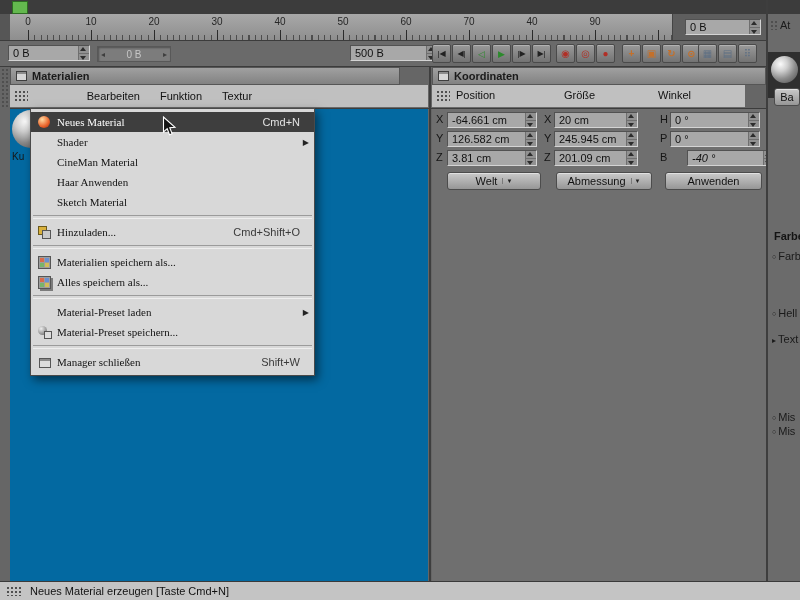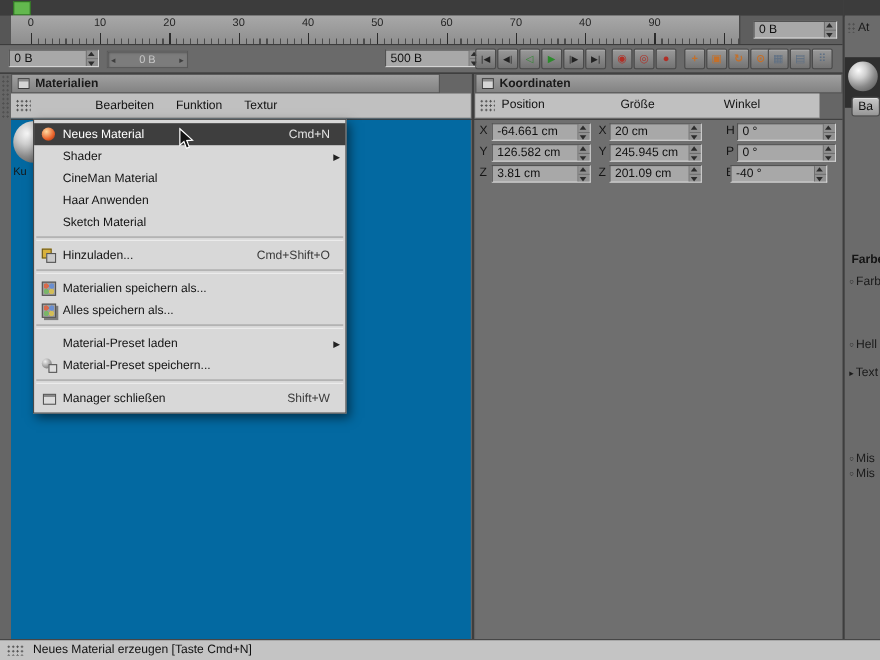--- a/index.html
+++ b/index.html
@@ -70,21 +70,21 @@
   .sphere.s2{position:absolute;left:3px;top:4px;width:27px;height:27px;}
   .btn3d.ba{left:6px;top:74px;width:24px;}
   .attr-section{position:absolute;left:6px;font-weight:bold;color:#141414;}
   .attr-item{position:absolute;left:4px;color:#1a1a1a;white-space:nowrap;}
   .attr-item .dot{font-size:7px;margin-right:2px;vertical-align:1px;}
   .attr-item .arr{font-size:8px;margin-right:2px;}
   
   .menu-popup{position:absolute;left:30px;top:108px;width:283px;background:#d8d8d8;border:1px solid #4a4a4a;box-shadow:3px 4px 9px rgba(0,0,0,.5);padding:3px 0;z-index:50;}
   .menu-item{position:relative;height:20px;display:flex;align-items:center;padding:0 14px 0 6px;color:#131313;}
   .menu-item.hl{background:#3e3e3e;color:#fff;}
-  .mi-label{white-space:nowrap;}
+  .mi-label{white-space:nowrap;font-family:Liberation Serif, serif;}
   .mi-short{margin-left:auto;color:#3a3a3a;padding-left:14px;}
   .menu-item.hl .mi-short{color:#e2e2e2;}
   .mi-sub{position:absolute;right:5px;top:6px;font-size:8px;color:#222;}
   .menu-sep{height:2px;border-top:1px solid #9b9b9b;border-bottom:1px solid #eee;margin:3px 2px;}
   .ic{display:inline-block;flex:0 0 15px;width:15px;height:14px;margin-right:5px;position:relative;}
   .ic-material::before{content:"";position:absolute;left:1px;top:1px;width:12px;height:12px;border-radius:50%;background:radial-gradient(circle at 35% 30%,#ffd9a0,#e8622a 60%,#8f2a10);}
   .ic-load::before{content:"";position:absolute;left:1px;top:1px;width:7px;height:7px;background:#d9b13c;border:1px solid #6b5a1e;}
   .ic-load::after{content:"";position:absolute;left:5px;top:5px;width:7px;height:7px;background:#c9c9c9;border:1px solid #555;}
   .ic-save::before,.ic-saveall::before{content:"";position:absolute;left:1px;top:1px;width:11px;height:11px;border:1px solid #555;background:radial-gradient(circle at 3px 3px,#d96a4a 2.2px,transparent 2.5px),radial-gradient(circle at 8px 3px,#6a8fd0 2.2px,transparent 2.5px),radial-gradient(circle at 3px 8px,#79b569 2.2px,transparent 2.5px),radial-gradient(circle at 8px 8px,#d3bd58 2.2px,transparent 2.5px),#9d9d9d;}
   .ic-saveall::before{box-shadow:2px 2px 0 #7b7b7b;}
@@ -276,29 +276,42 @@
           </div>
           <span class="axis" style="left: 112px;">Z</span>
           <div class="val-field" style="left: 122px; width: 84px;">
             <span class="fv">201.09 cm</span>
             <span class="stepper">
               <i class="up"></i>
               <i class="dn"></i>
             </span>
           </div>
           <span class="axis" style="left: 228px;">B</span>
-          <div class="val-field" style="left: 232px; width: 88px;">
+          <div class="val-field" style="left: 255px; width: 88px; font-style: italic;">
             <span class="fv">-40 °</span>
             <span class="stepper">
               <i class="up"></i>
               <i class="dn"></i>
             </span>
           </div>
         </div>
       </div>
+    <div class="coord-buttons">
+      <div class="btn3d" style="left:15px;width:92px">
+        <span class="bl">Welt</span>
+        <span class="caret">▼</span>
+      </div>
+      <div class="btn3d" style="left:124px;width:94px">
+        <span class="bl">Abmessung</span>
+        <span class="caret">▼</span>
+      </div>
+      <div class="btn3d" style="left:233px;width:95px">
+        <span class="bl">Anwenden</span>
+      </div>
+    </div>
   </div>
 
   <div class="hline" style="left:0;top:40px;width:766px"></div>
   <div class="hline" style="left:0;top:66px;width:766px"></div>
   <div class="hline" style="left:10px;top:108px;width:756px"></div>
   <div class="vline" style="left:429px;top:67px;height:514px"></div>
   <div class="vline" style="left:766px;top:0;height:581px"></div>
 
   <div class="attr-panel">
     <div class="attr-head">

